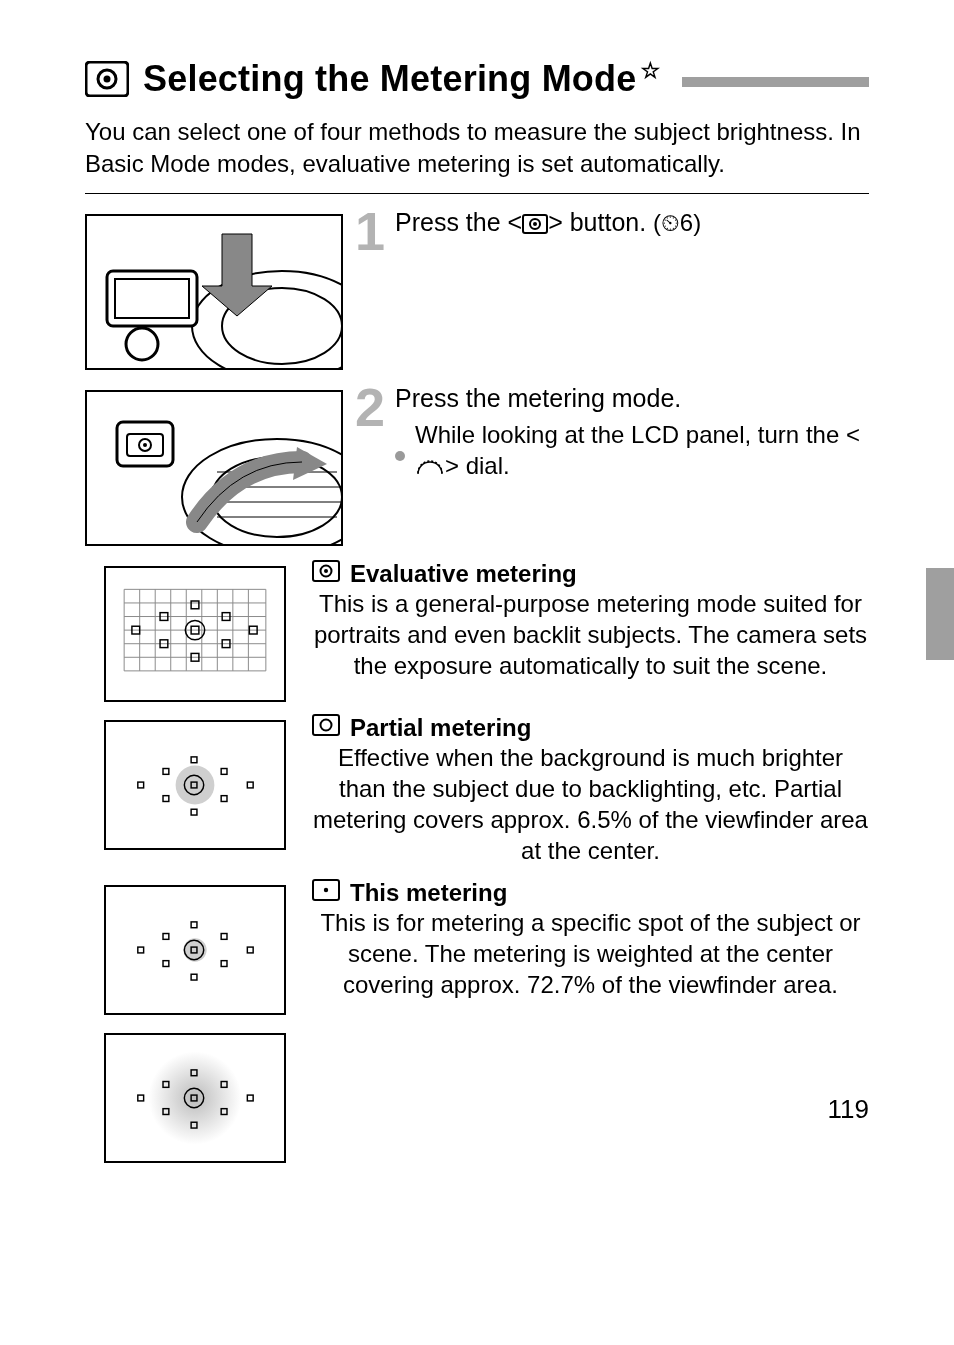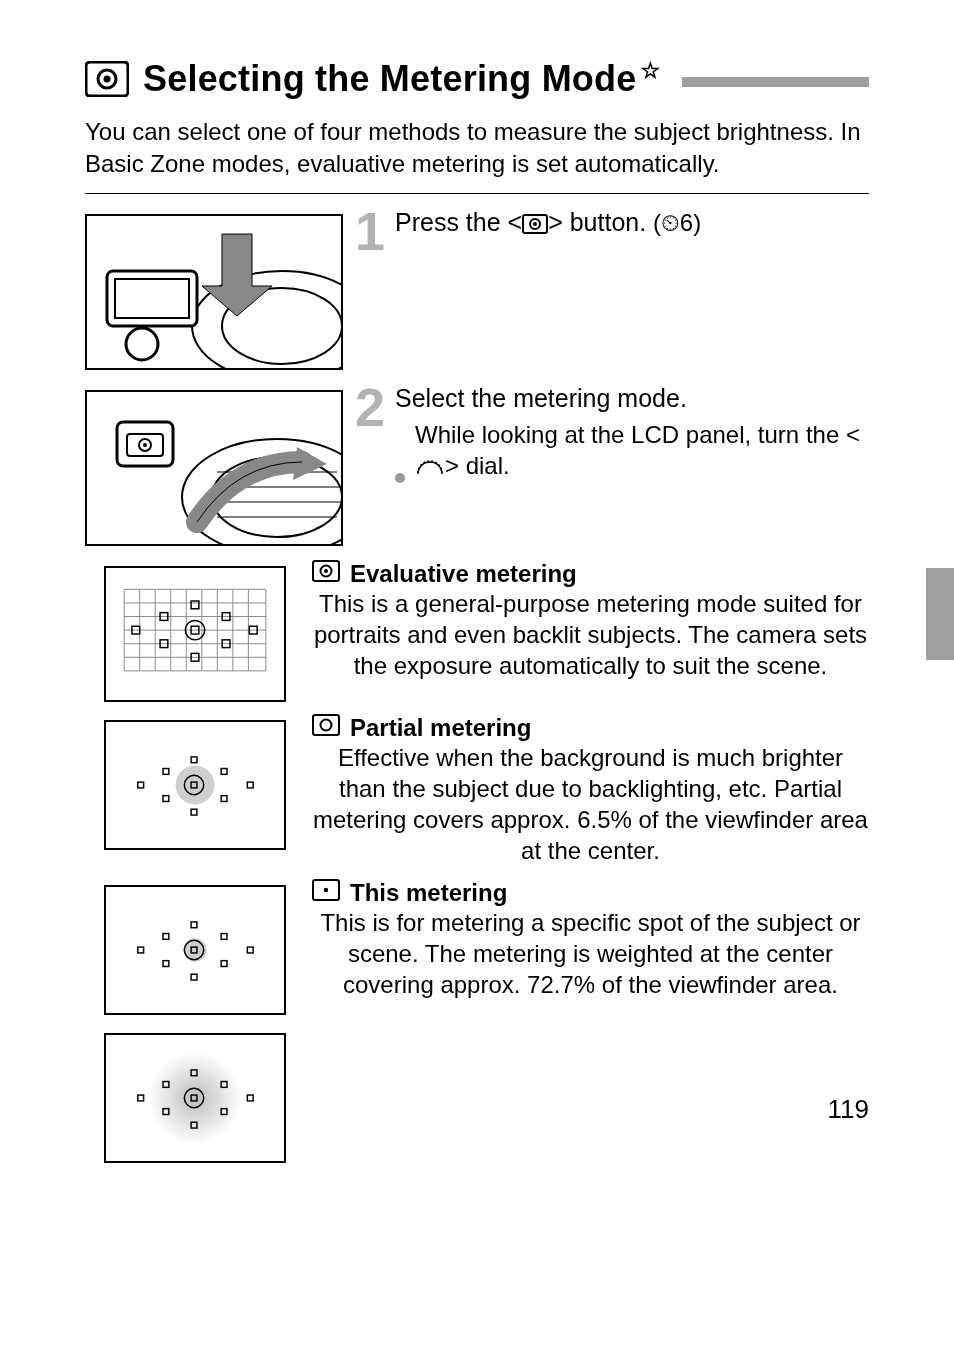--- a/index.html
+++ b/index.html
@@ -91,21 +91,21 @@
   .step-heading {
     font-size: 25px;
     font-weight: normal;
   }
   .step-note {
     font-size: 24px;
     font-weight: normal;
   }
   .bullet-row {
     display: flex;
-    align-items: flex-end;
+    align-items: center;
     gap: 10px;
     margin-top: 6px;
   }
   .bullet-dot {
     width: 10px; height: 10px; border-radius: 50%;
     background: #9a9a9a; flex: 0 0 10px;
     margin-top: 10px;
   }
   .bullet-text { font-size: 24px; line-height: 1.3; }
   .inline-icon {
@@ -178,21 +178,21 @@
         <circle cx="22" cy="18" r="9" fill="none" stroke="#000" stroke-width="3"></circle>
         <circle cx="22" cy="18" r="3.5" fill="#000"></circle>
       </svg>
     </span>
     <span class="title-text">
       <span>Selecting the Metering Mode</span><span class="title-star">☆</span>
     </span>
     <span class="title-bar"></span>
   </div>
 
-  <div class="intro">You can select one of four methods to measure the subject brightness. In Basic Zone modes, evaluative metering is set automatically.</div>
+  <div class="intro">You can select one of four methods to measure the subject brightness. In Basic Mode modes, evaluative metering is set automatically.</div>
   <hr class="sep">
 
   <div class="step">
     <div class="step-figure">
       <svg viewBox="0 0 254 152">
 
         <ellipse cx="195" cy="110" rx="90" ry="55" fill="none" stroke="#000" stroke-width="2"></ellipse>
         <ellipse cx="195" cy="110" rx="60" ry="38" fill="none" stroke="#000" stroke-width="2"></ellipse>
         <rect x="20" y="55" width="90" height="55" rx="6" fill="#fff" stroke="#000" stroke-width="3"></rect>
         <rect x="28" y="63" width="74" height="39" fill="#fff" stroke="#000" stroke-width="2"></rect>
@@ -233,21 +233,21 @@
         <circle cx="58" cy="53" r="2" fill="#000"></circle>
 
         <path d="M110 130 Q150 70 215 70" fill="none" stroke="#888" stroke-width="22" stroke-linecap="round"></path>
         <path d="M210 55 L240 72 L206 88 Z" fill="#888"></path>
         <path d="M110 130 Q150 70 215 70" fill="none" stroke="#000" stroke-width="1"></path>
       </svg>
     </div>
     <div class="step-body">
       <div class="step-num">2</div>
       <div class="step-text-area">
-        <div class="step-heading">Select the metering mode.</div>
+        <div class="step-heading">Press the metering mode.</div>
         <div class="bullet-row">
           <div class="bullet-dot"></div>
           <div class="bullet-text">
             <span>While looking at the LCD panel, turn the &lt;</span><span class="dial-icon"><svg width="30" height="18" viewBox="0 0 30 18">
                   <path d="M3 15 A12 12 0 0 1 27 15" fill="none" stroke="#000" stroke-width="1.5" stroke-dasharray="2 2"></path>
                   <path d="M3 15 A12 12 0 0 1 27 15" fill="none" stroke="#000" stroke-width="1.5" transform="translate(0,1)"></path>
                 </svg></span><span>&gt; dial.</span>
           </div>
         </div>
       </div>

